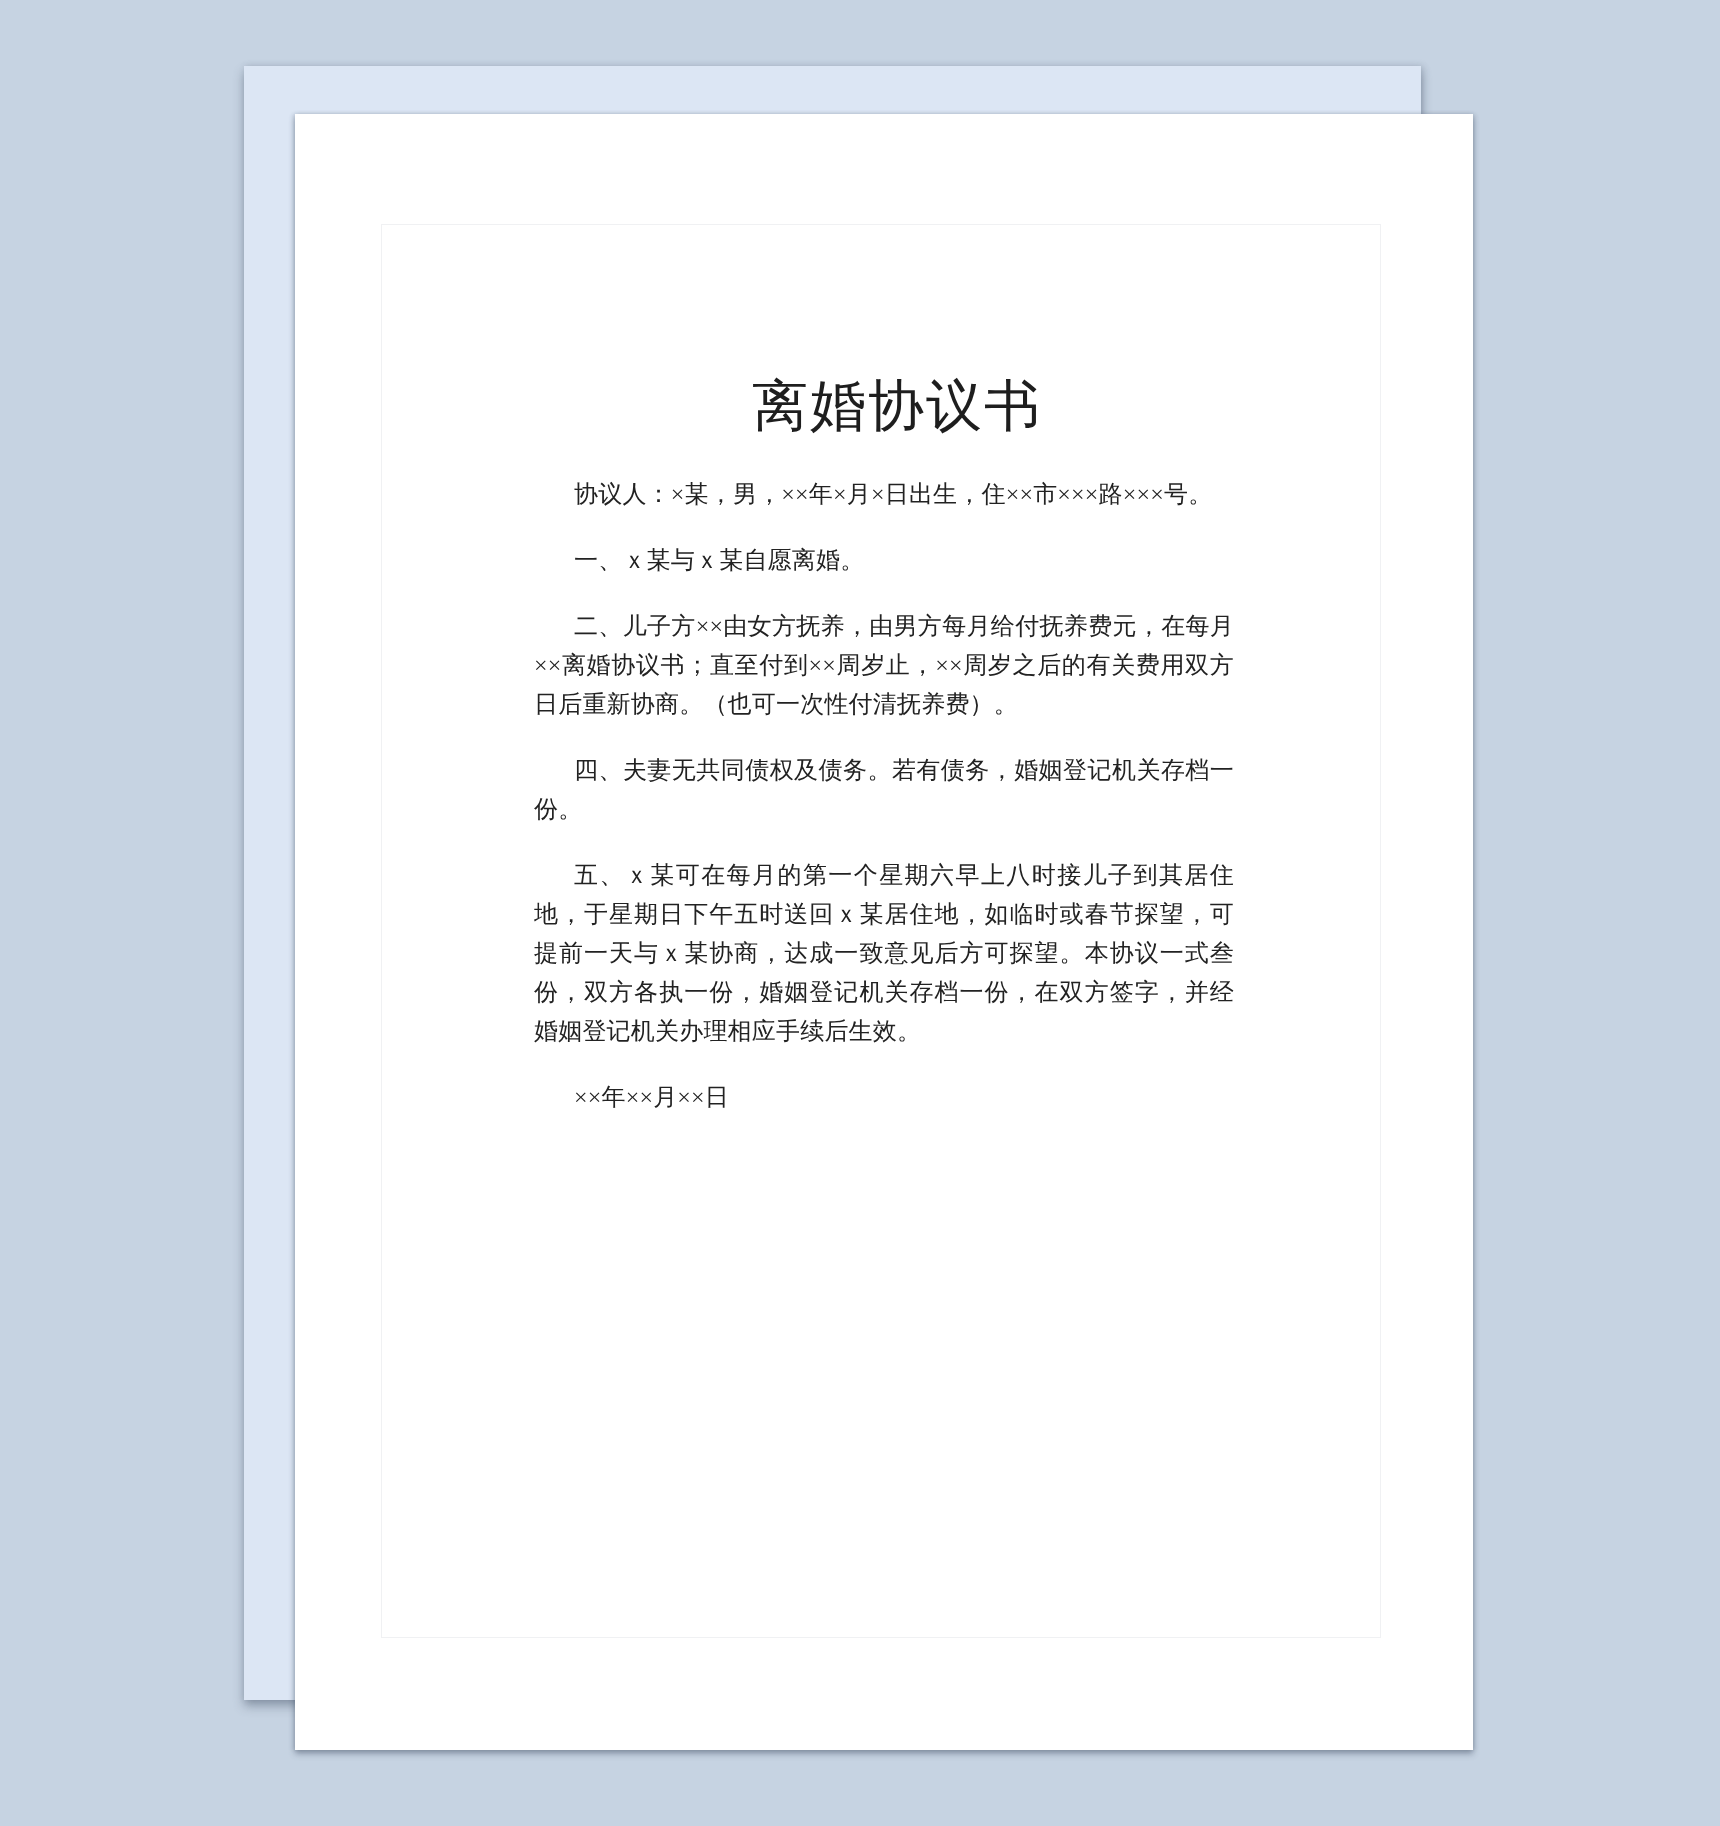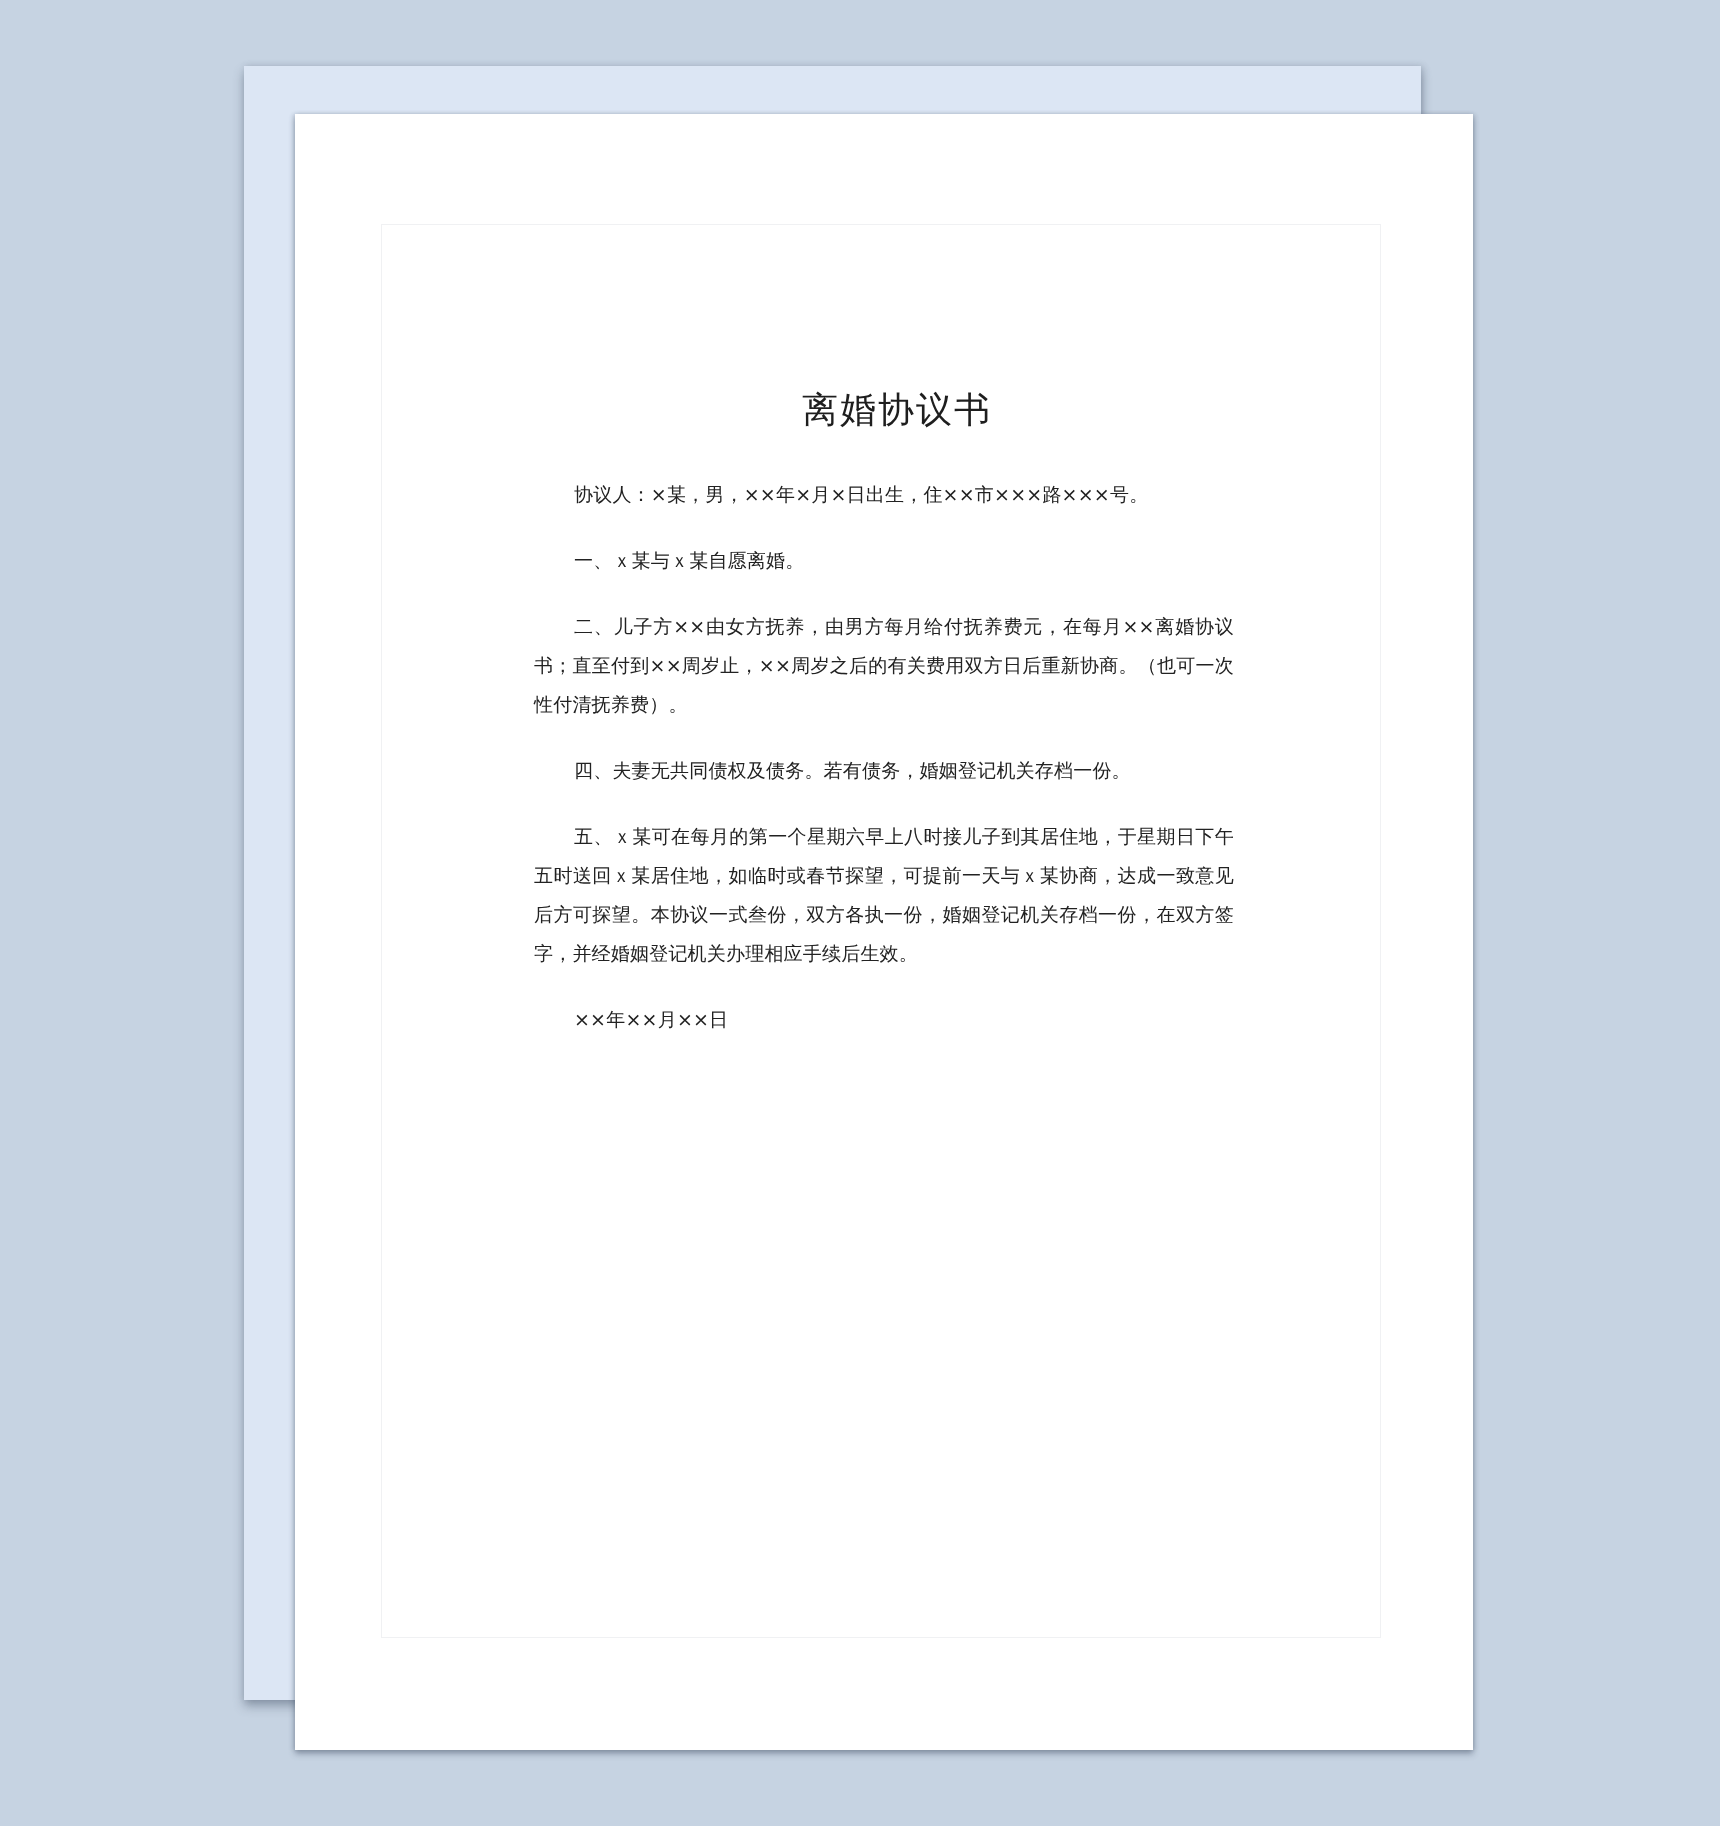--- a/index.html
+++ b/index.html
@@ -27,35 +27,36 @@
     border: 1px solid #f0f1f3;
     box-sizing: border-box;
   }
   .content {
     position: absolute; left: 239px; top: 265px;
     width: 700px;
     color: #222;
   }
   .doc-title {
     text-align: center;
-    font-size: 36px;
+    font-size: 56px;
     font-weight: normal;
     letter-spacing: 2px;
     line-height: 62px;
     margin: 0 0 34px 26px;
     color: #1e1e1e;
-    font-family: Liberation Serif, serif;
+    font-family: Liberation Mono, monospace;
   }
   .para {
-    font-size: 19px;
+    font-size: 24px;
     line-height: 39px;
     text-indent: 40px;
     margin: 0 0 27px 0;
     text-align: justify;
     letter-spacing: 0.2px;
+    font-family: Liberation Serif, serif;
   }
 </style>
 </head>
 <body>
 
 <div class="back-page"></div>
 
 <div class="front-page">
   <div class="inner-frame"></div>
   <div class="content">

